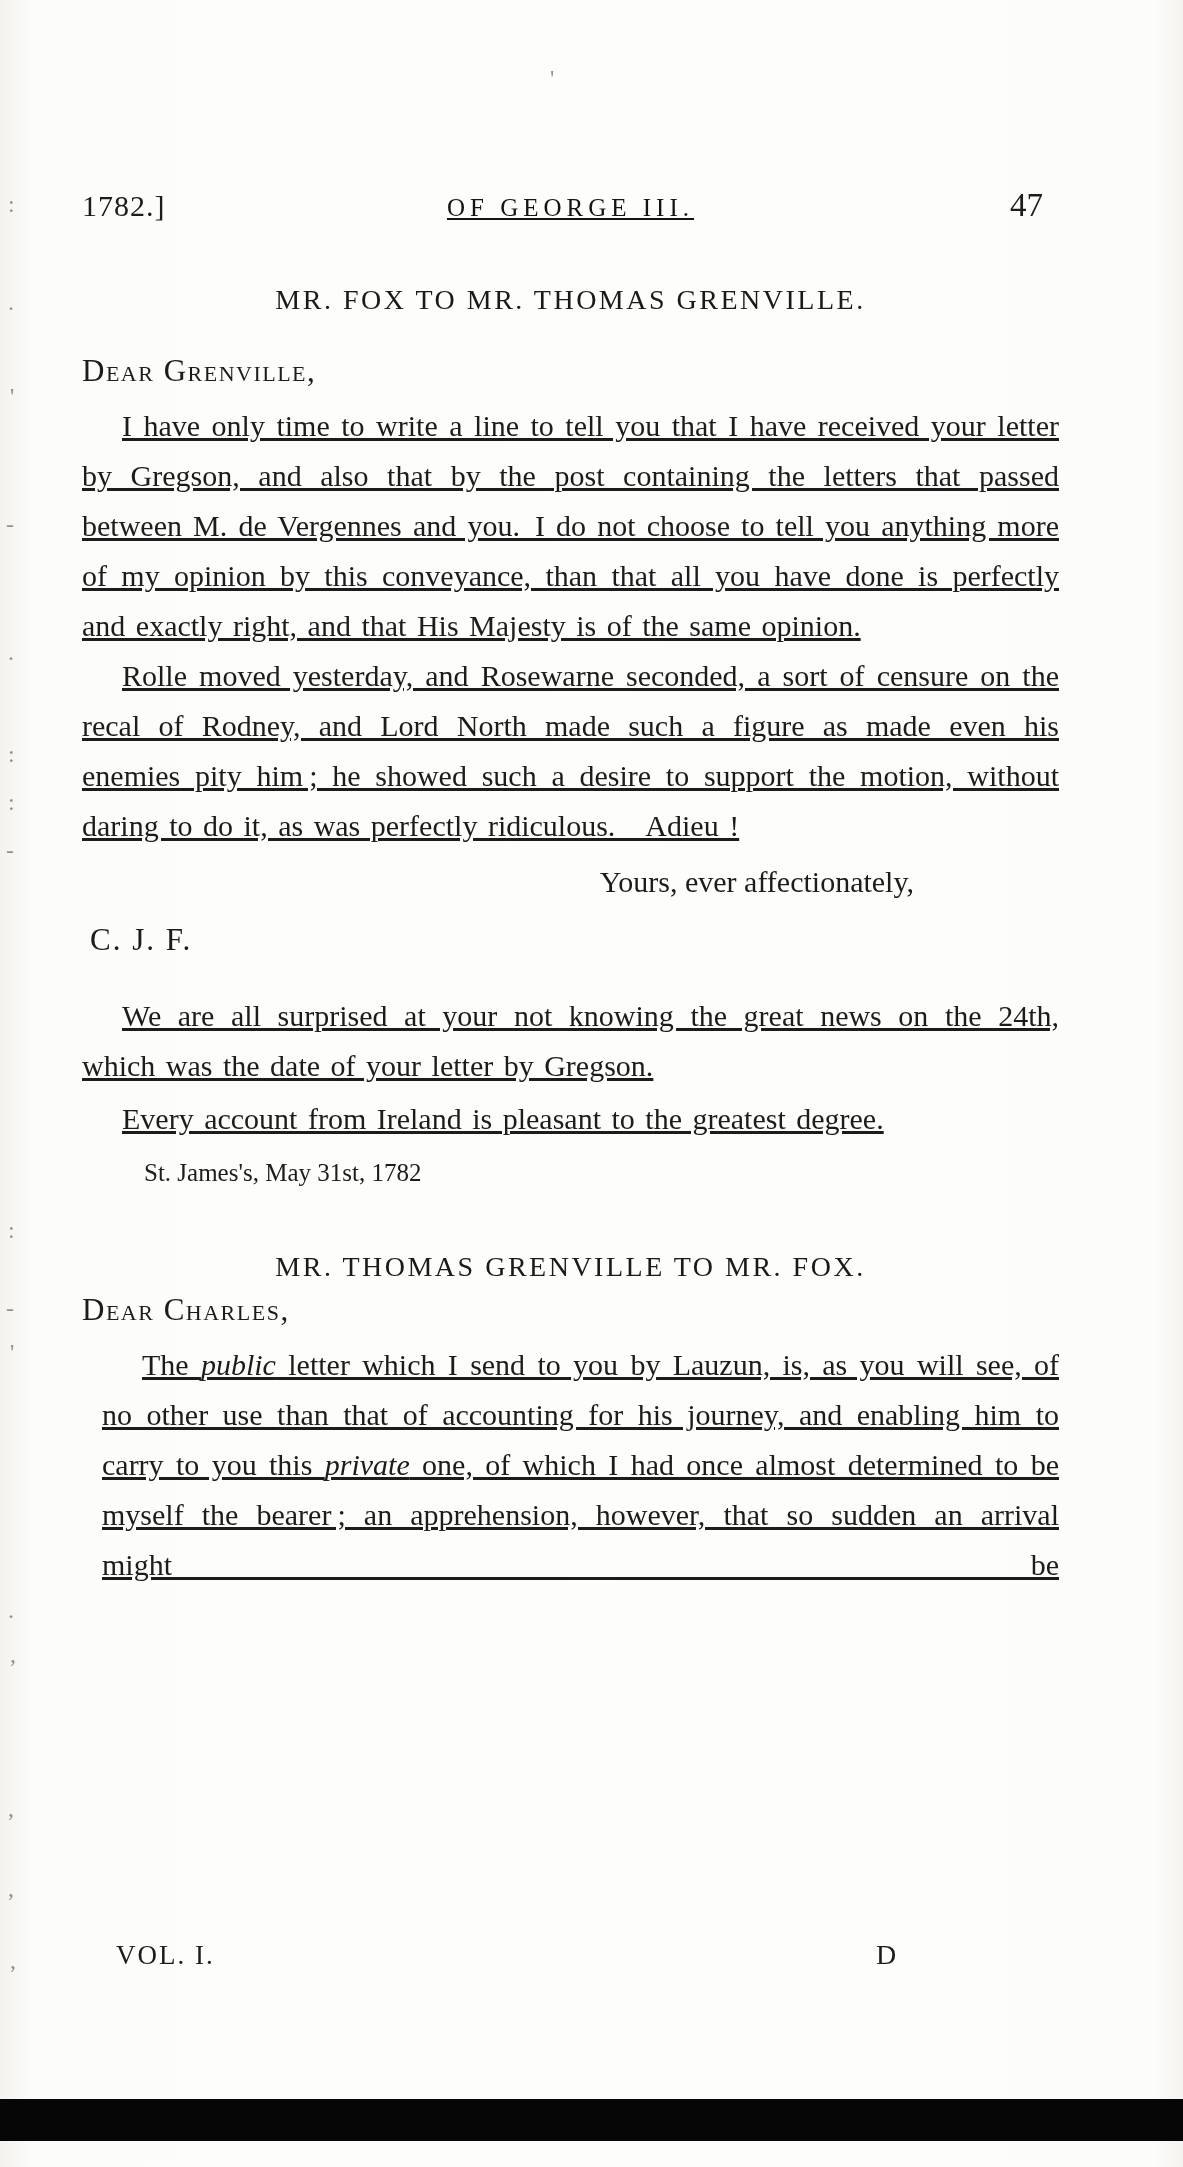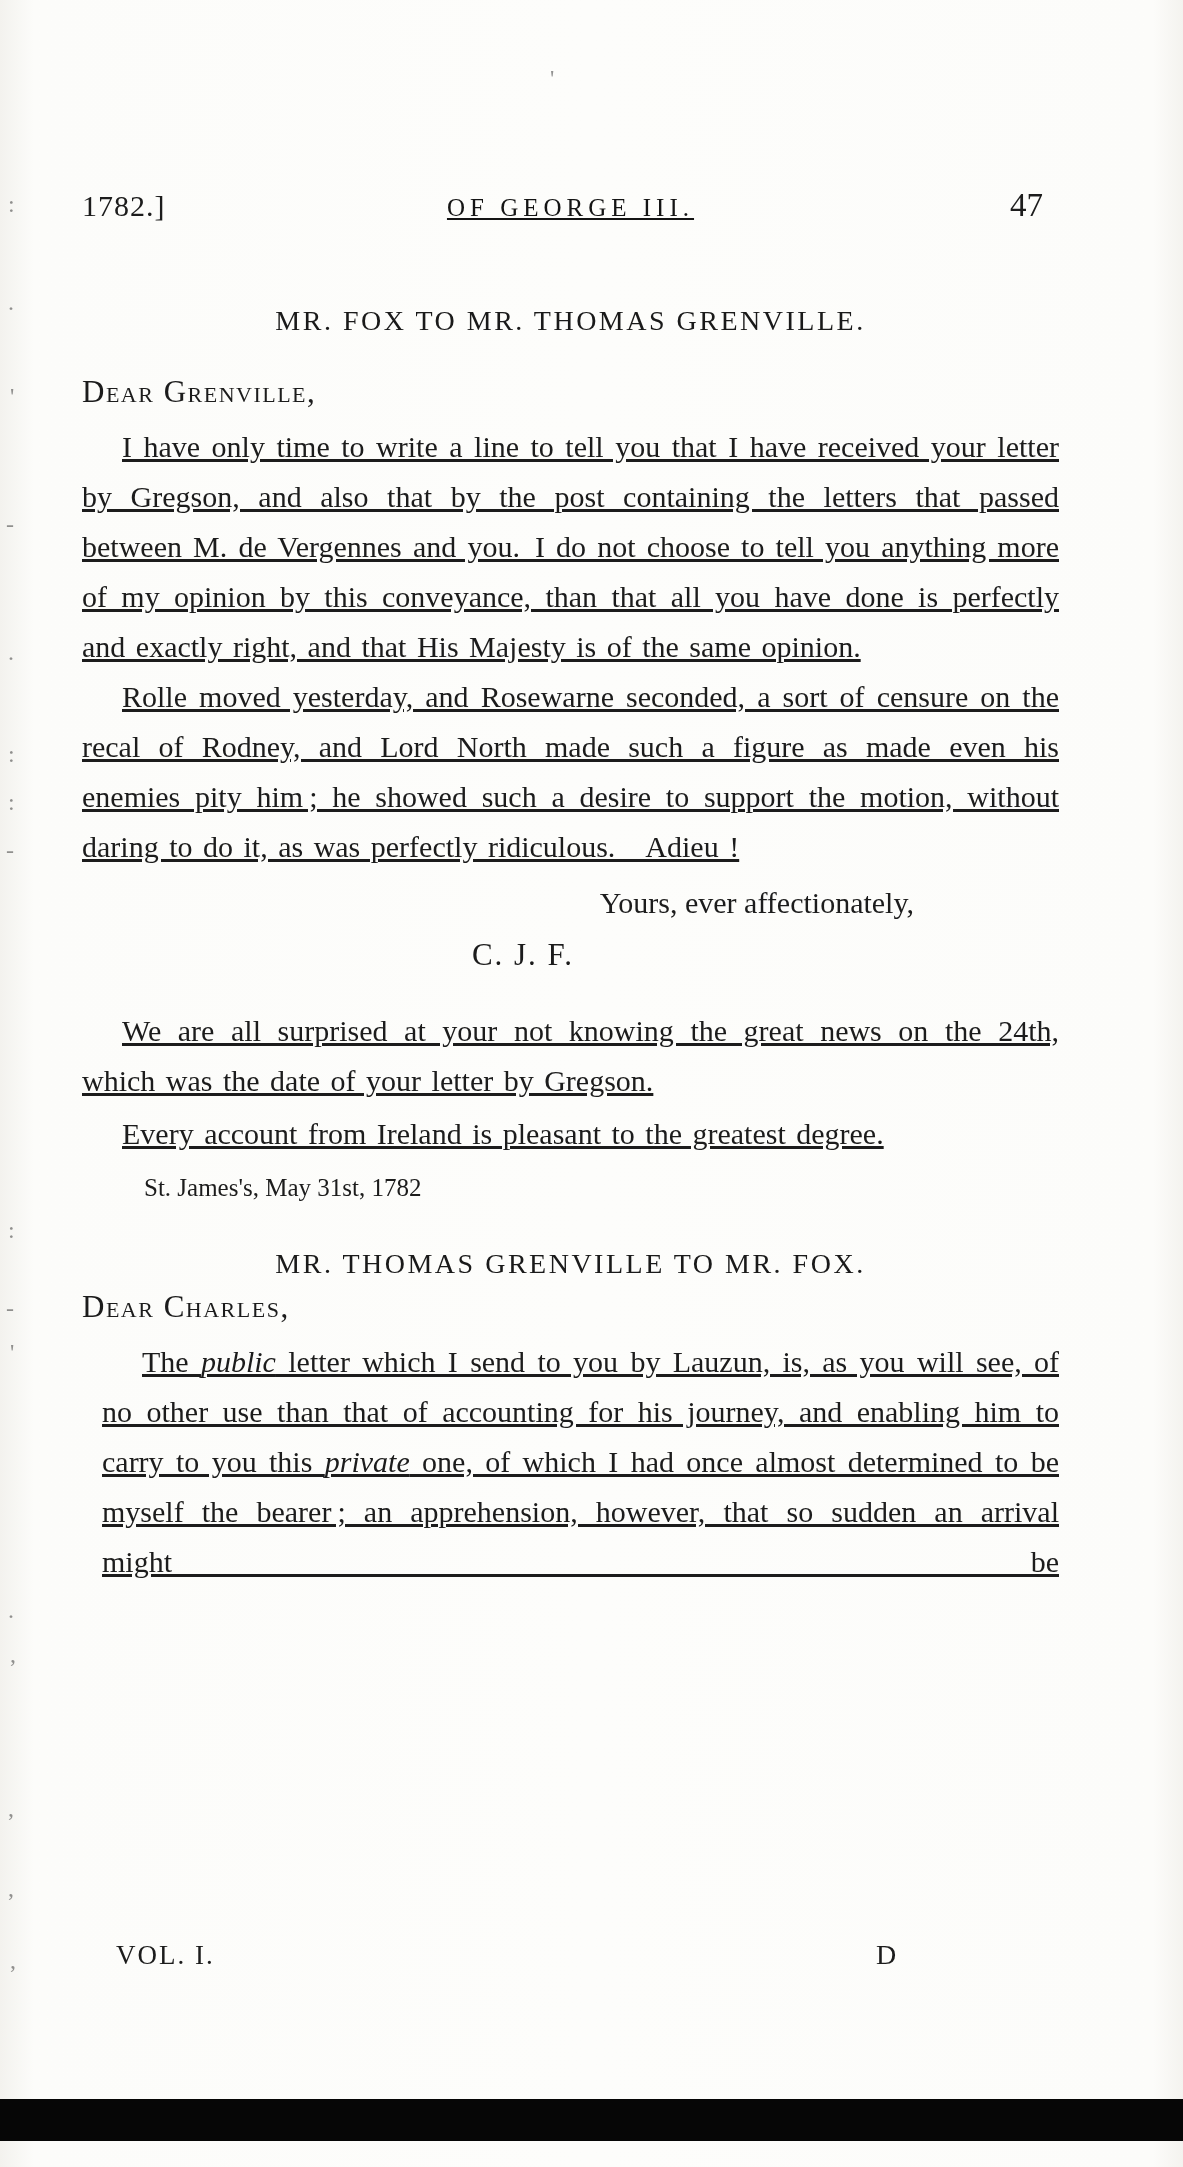--- a/index.html
+++ b/index.html
@@ -48,22 +48,22 @@
   }
   .letter-title {
     margin: 0;
     font-size: 28px;
     font-weight: normal;
     text-align: center;
     letter-spacing: 2.5px;
     line-height: 40px;
     color: #1a1a1a;
   }
-  .title-1 { margin-top: 74px; }
-  .title-2 { margin-top: 38px; }
+  .title-1 { margin-top: 53px; }
+  .title-2 { margin-top: 56px; }
   .salutation {
     margin: 0;
     font-variant: small-caps;
     font-size: 31px;
     letter-spacing: 1.5px;
     line-height: 46px;
   }
   .salutation-1 { margin-top: 28px; }
   .salutation-2 { margin-top: 0; }
   .body-para {
@@ -78,24 +78,24 @@
   .para-first { margin-top: 7px; }
   .justify-last { text-align-last: justify; margin-left: 20px; }
   .closing-line {
     margin: 6px 0 0 0;
     font-size: 30px;
     line-height: 50px;
     text-align: right;
     padding-right: 145px;
   }
   .signature-line {
-    margin: 2px;
+    margin: 8px;
     font-size: 31px;
     line-height: 50px;
-    text-align: center;
+    text-align: left;
     padding-right: 95px;
     letter-spacing: 2px;
   }
   .postscript-1 { margin-top: 26px; }
   .postscript-2 { margin-top: 3px; }
   .dateline-small {
     margin: 0;
     font-size: 25px;
     line-height: 36px;
   }

